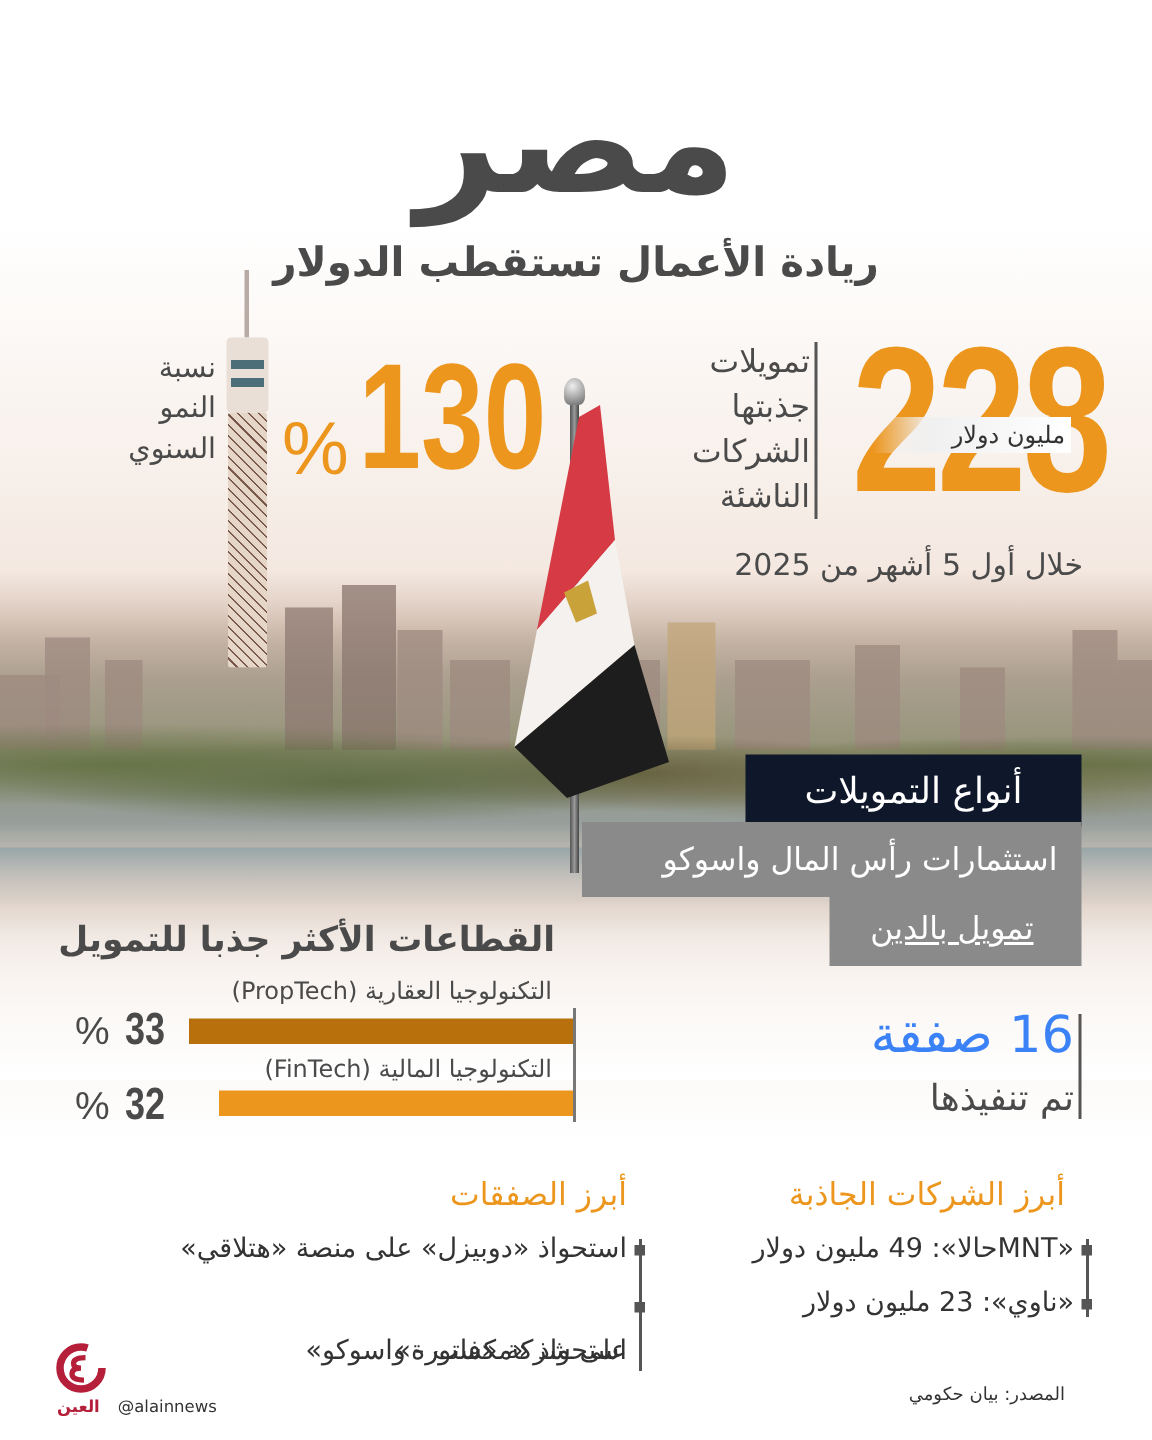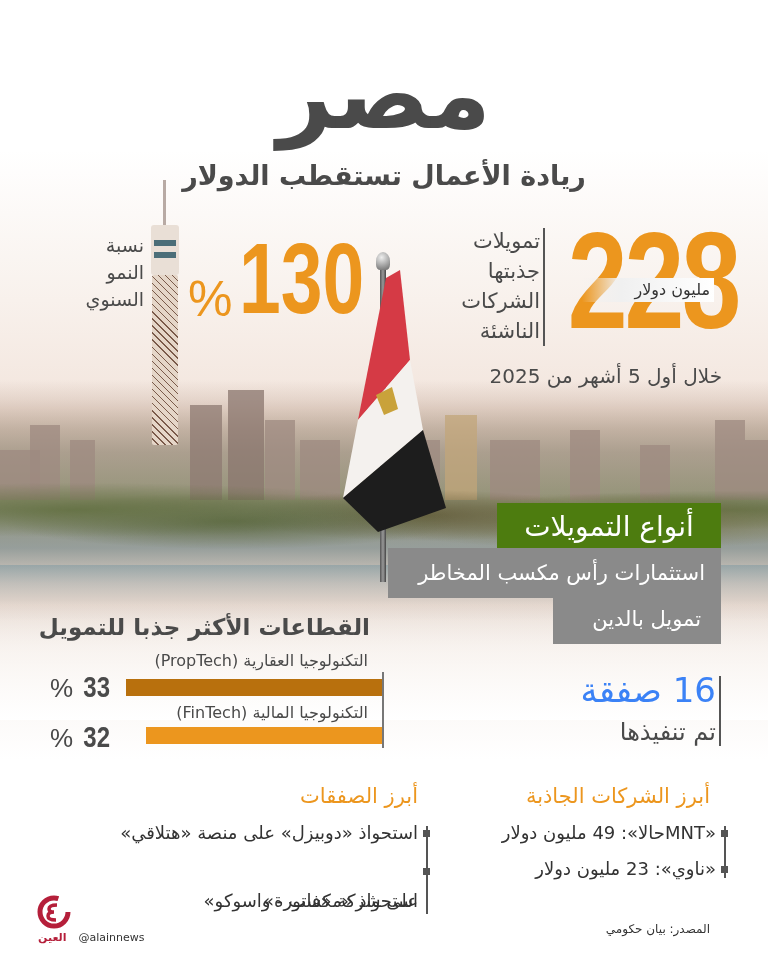--- a/index.html
+++ b/index.html
@@ -95,29 +95,29 @@
     position: absolute; left: 188px; top: 274px; font-family: "Liberation Sans", sans-serif; font-size: 50px; color: #ec961e; line-height: 50px;
   }
   .desc130 {
     position: absolute; left: 58px; top: 232px; width: 86px; text-align: right;
     font-size: 19px; line-height: 27px; color: #4a4a4a;
   }
 
   
   .types-head {
     position: absolute; left: 497px; top: 503px; width: 224px; height: 48px;
-    background: #4d7c0f; color: #fff; font-size: 28px; text-align: center; line-height: 48px;
+    background: #0f172a; color: #fff; font-size: 24px; text-align: center; line-height: 48px;
   }
   .types-row1 {
     position: absolute; left: 388px; top: 548px; width: 333px; height: 50px;
     background: #8a8a8a; color: #fff; font-size: 21px; text-align: right; padding-right: 16px; line-height: 50px;
   }
   .types-row2 {
     position: absolute; left: 553px; top: 598px; width: 168px; height: 46px;
-    background: #8a8a8a; color: #fff; font-size: 21px; text-align: right; padding-right: 20px; line-height: 42px;
+    background: #8a8a8a; color: #fff; font-size: 21px; text-align: right; padding-right: 32px; line-height: 42px; text-decoration: underline;
   }
 
   
   .sectors-title {
     position: absolute; left: 30px; top: 614px; width: 340px; text-align: right;
     font-size: 23px; color: #4a4a4a; font-weight: bold;
   }
   .sector-label { position: absolute; right: 400px; font-size: 16px; color: #4a4a4a; white-space: nowrap; }
   .sector-bar { position: absolute; height: 17px; }
   .sector-pct {
@@ -197,21 +197,21 @@
 
 <div class="big130">130</div>
 <div class="pct130">%</div>
 <div class="desc130">
   <div>نسبة</div>
   <div>النمو</div>
   <div>السنوي</div>
 </div>
 
 <div class="types-head">أنواع التمويلات</div>
-<div class="types-row1">استثمارات رأس مكسب المخاطر</div>
+<div class="types-row1">استثمارات رأس المال واسوكو</div>
 <div class="types-row2">تمويل بالدين</div>
 
 <div class="sectors-title">القطاعات الأكثر جذبا للتمويل</div>
 <div class="vline" style="left:382px;top:672px;height:76px;background:#777;"></div>
 
 <div class="sector-label" style="top:651px;">التكنولوجيا العقارية (PropTech)</div>
 <div class="sector-bar" style="left:126px;top:679px;width:256px;background:#b8700d;"></div>
 <div class="sector-pct" style="top:670px;">
   <span>%</span> <b>33</b>
 </div>

